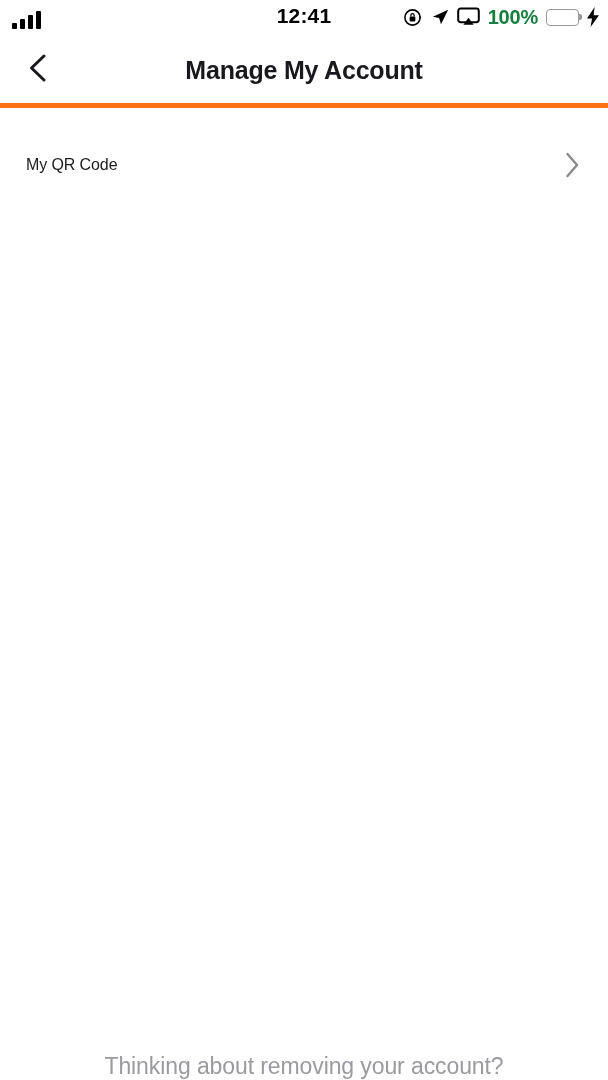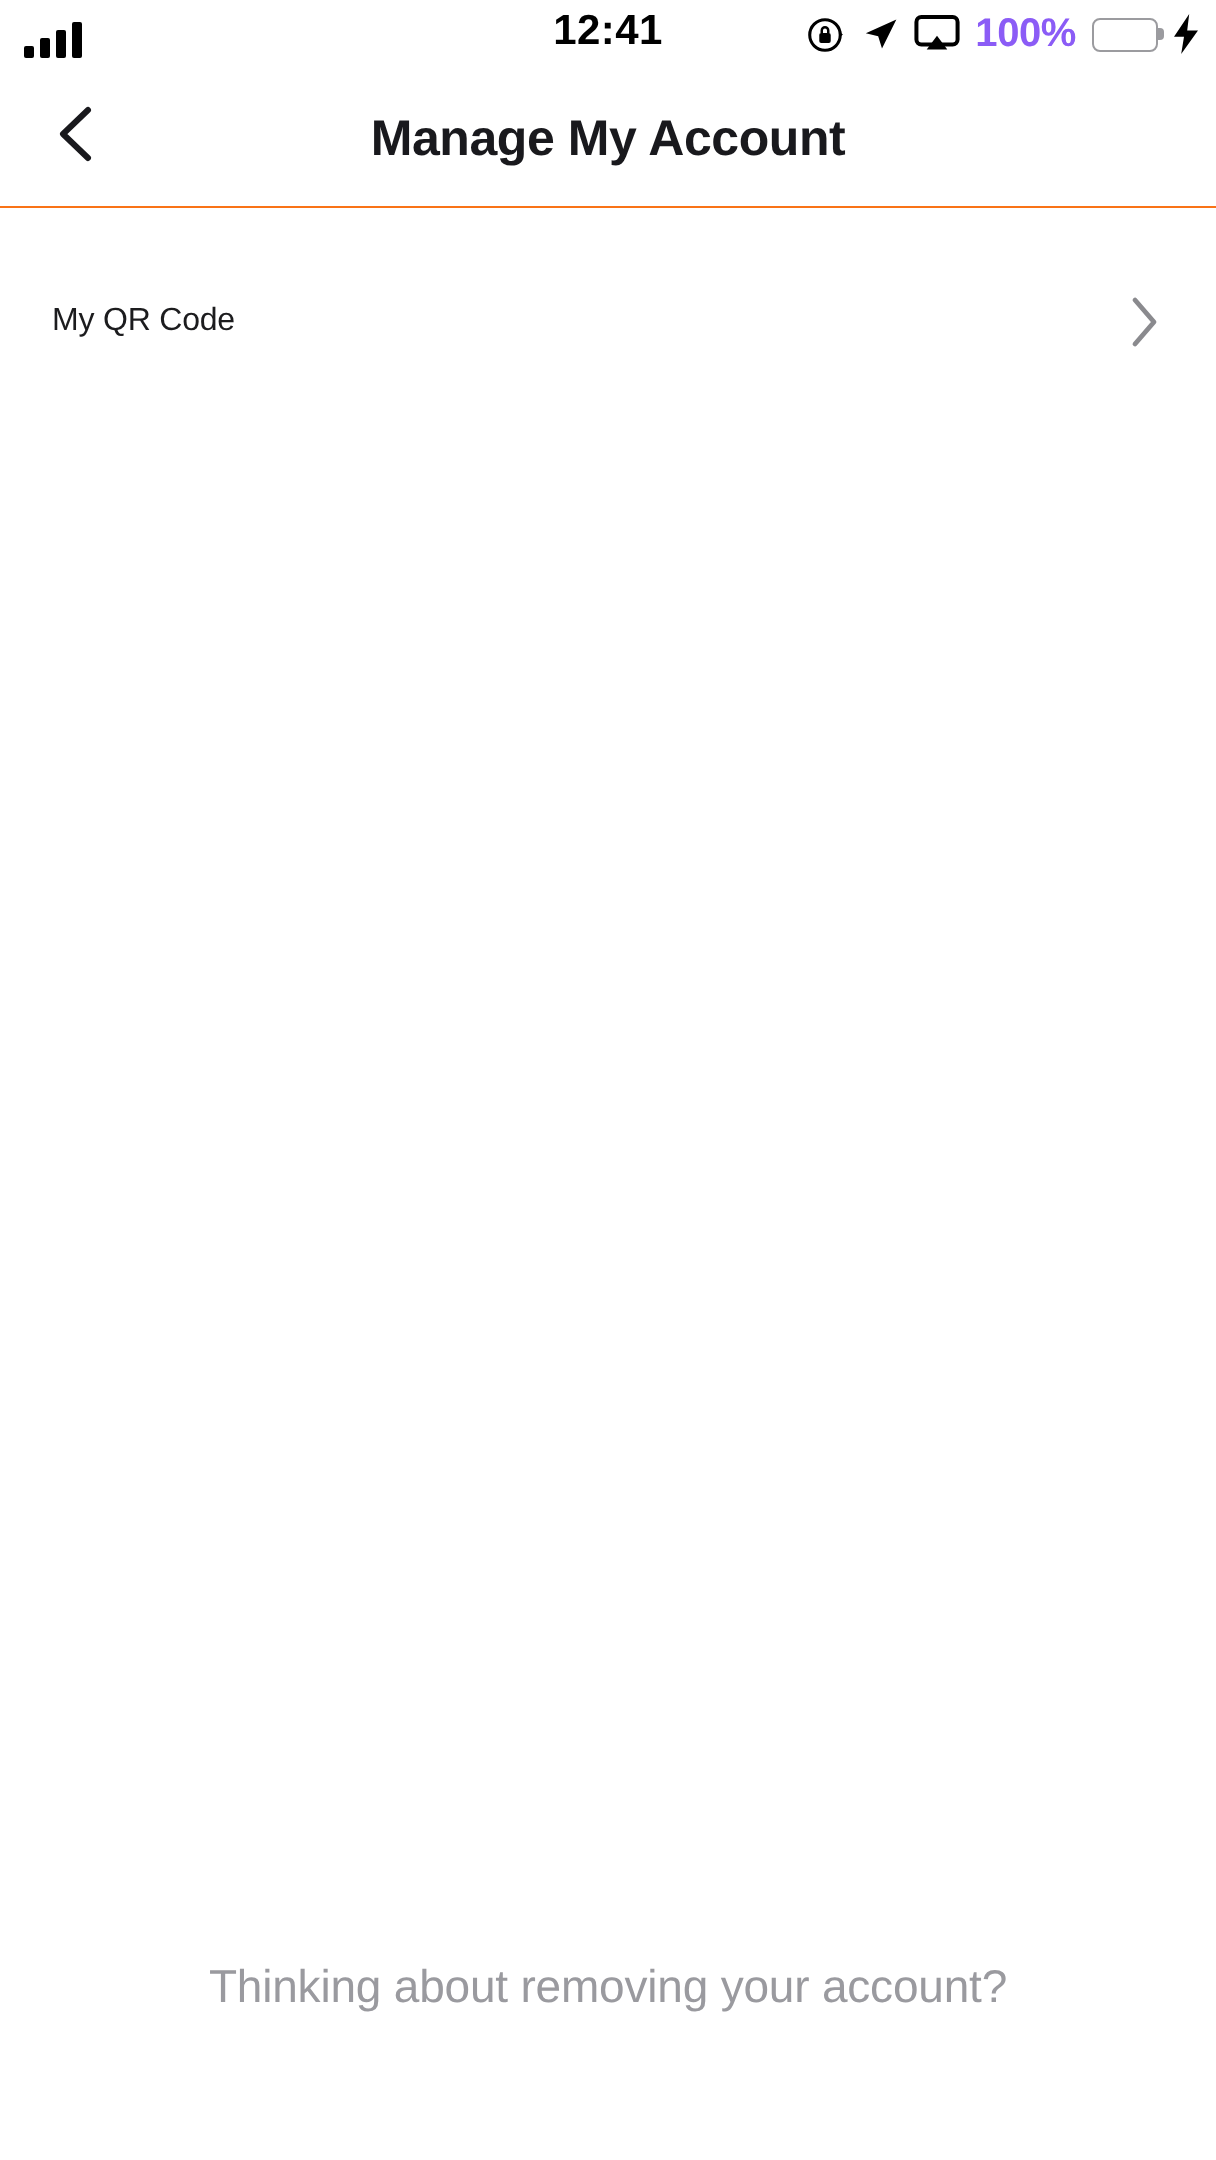--- a/index.html
+++ b/index.html
@@ -77,21 +77,21 @@
     top: 4px;
     display: flex;
     align-items: center;
     gap: 7px;
     height: 26px;
   }
   .status-right svg { display: block; }
   .battery-pct {
     font-size: 20px;
     font-weight: 600;
-    color: #8b5cf6;
+    color: #15803d;
     letter-spacing: -0.2px;
     margin-left: 1px;
   }
   .battery {
     position: relative;
     width: 33px;
     height: 17px;
     border: 1.6px solid #9b9b9f;
     border-radius: 4px;
     box-sizing: border-box;
@@ -113,21 +113,21 @@
     border-radius: 0 2px 2px 0;
     background: #9b9b9f;
   }
 
   
   .nav-bar {
     position: relative;
     flex: 0 0 67px;
     height: 67px;
     background: #ffffff;
-    border-bottom: 1px solid #f97316;
+    border-bottom: 5px solid #f97316;
   }
   .back-button {
     position: absolute;
     left: 12px;
     top: 50%;
     transform: translateY(-50%);
     width: 52px;
     height: 52px;
     display: flex;
     align-items: center;
@@ -176,21 +176,21 @@
     justify-content: center;
     width: 24px;
     height: 24px;
   }
 
   
   .footer {
     flex: 0 0 auto;
     height: 118px;
     display: flex;
-    align-items: flex-start;
+    align-items: flex-end;
     justify-content: center;
     padding-top: 18px;
     box-sizing: border-box;
   }
   .footer-text {
     font-size: 23px;
     color: #9a9a9f;
     letter-spacing: -0.1px;
     cursor: pointer;
   }

